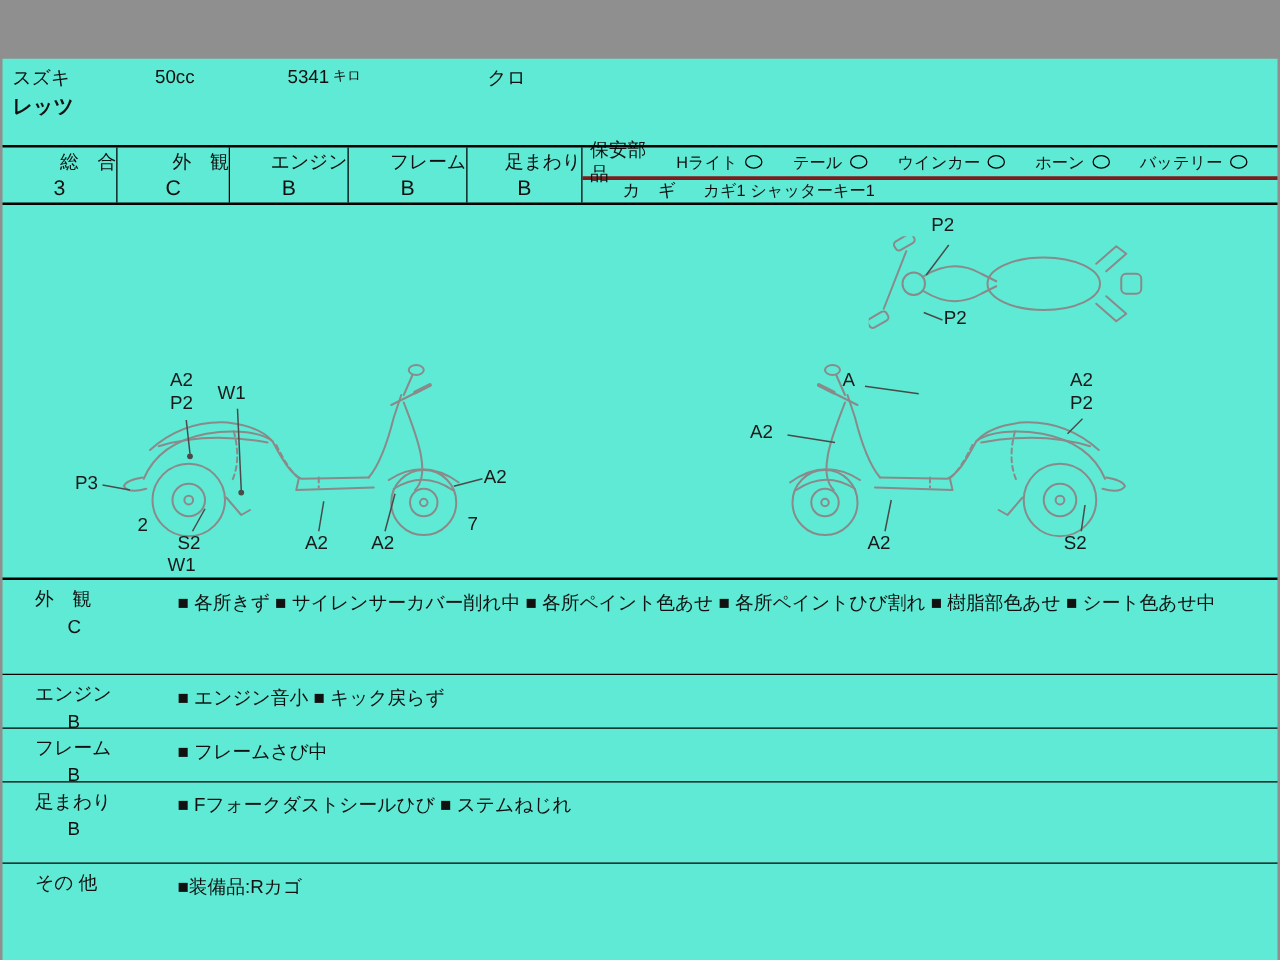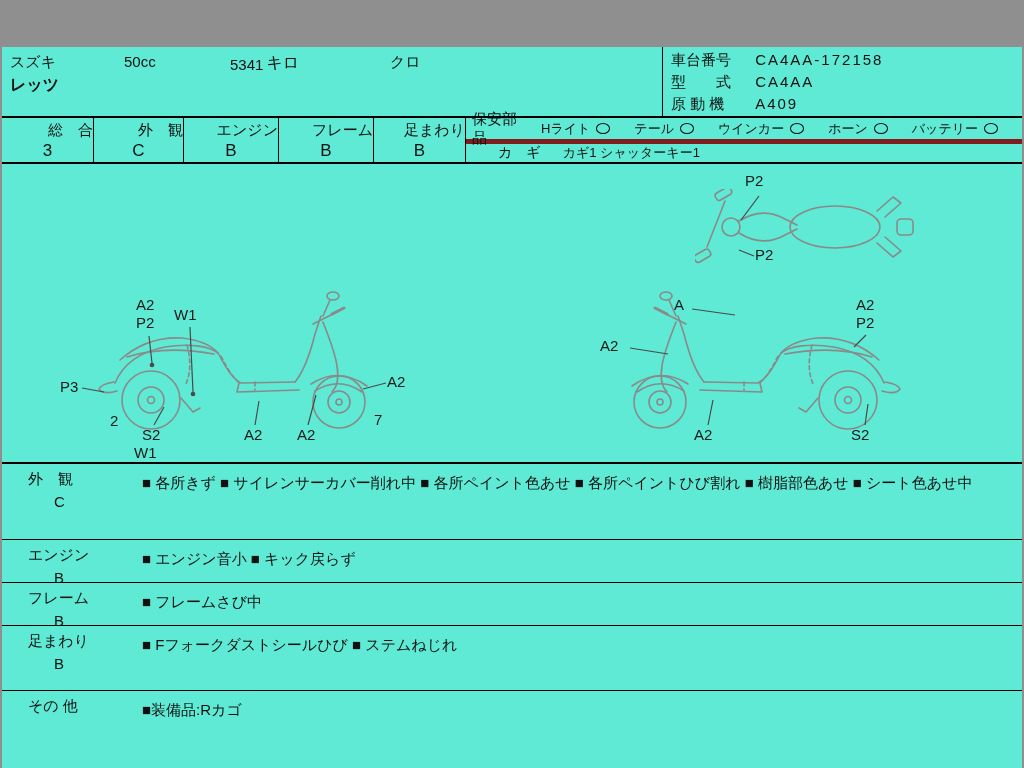--- a/index.html
+++ b/index.html
@@ -18,37 +18,37 @@
     background: #5eead4;
     border-bottom: 1px solid #444;
     margin-top: 44px;
   }
 
   
   .hdr { position: relative; height: 71px; border-bottom: 2px solid #000; }
   .hdr .maker   { position: absolute; left: 8px;   top: 6px;  font-size: 15px; }
   .hdr .cc      { position: absolute; left: 122px; top: 6px;  font-size: 15px; }
   .hdr .mileage { position: absolute; left: 228px; top: 6px;  font-size: 15px; }
-  .hdr .mileage .unit { font-size: 16px; margin-left: 3px; vertical-align: 2px; }
+  .hdr .mileage .unit { font-size: 11px; margin-left: 3px; vertical-align: 2px; }
   .hdr .color   { position: absolute; left: 388px; top: 6px;  font-size: 15px; }
   .hdr .model   { position: absolute; left: 8px;   top: 28px; font-size: 16px; font-weight: bold; }
   .hdr .vinfo   { position: absolute; left: 660px; top: 0; width: 360px; height: 71px;
                   border-left: 1px solid #000; padding: 4px 0 0 8px; }
   .vinfo .row   { height: 22px; font-size: 15px; white-space: nowrap; }
   .vinfo .lab   { display: inline-block; min-width: 72px; }
   .vinfo .val   { margin-left: 8px; letter-spacing: 2px; }
 
   
   .grades { height: 46px; border-bottom: 2px solid #000; display: flex; }
   .gcell  { border-right: 1.5px solid #000; text-align: center; padding-top: 2px; }
   .gcell .glab { font-size: 15px; line-height: 20px; text-align: right; }
   .gcell .gval { font-size: 17px; line-height: 21px; }
   .g0 { width: 92px; } .g1 { width: 90px; } .g2 { width: 95px; } .g3 { width: 95px; } .g4 { width: 92px; }
   .safety { flex: 1; }
-  .srow1 { height: 26px; border-bottom: 5px solid #7f1d1d; display: flex; align-items: center; padding-left: 6px; justify-content: flex-end; }
+  .srow1 { height: 26px; border-bottom: 3px solid #7f1d1d; display: flex; align-items: center; padding-left: 6px; justify-content: flex-end; }
   .srow1 .slabel { font-size: 15px; margin-right: 18px; }
   .sitem { display: flex; align-items: center; margin-right: 24px; font-size: 13px; white-space: nowrap; }
   .oval  { display: inline-block; width: 14px; height: 11px; border: 1.6px solid #000; border-radius: 50%; margin-left: 6px; }
   .srow2 { height: 18px; display: flex; align-items: flex-start; padding-left: 32px; }
   .srow2 .klabel { font-size: 14px; margin-right: 22px; }
   .srow2 .kval   { font-size: 13px; }
 
   
   .diagram { position: relative; height: 300px; border-bottom: 2px solid #000; text-decoration: underline; }
   .scooter { position: absolute; overflow: visible; }
@@ -120,34 +120,20 @@
 </svg>
 
 <div class="sheet">
 
   <div class="hdr">
     <span class="maker">スズキ</span>
     <span class="cc">50cc</span>
     <span class="mileage"><span>5341</span><span class="unit">キロ</span></span>
     <span class="color">クロ</span>
     <div class="model">レッツ</div>
-    <div class="vinfo">
-      <div class="row">
-        <span class="lab">車台番号</span>
-        <span class="val">CA4AA-172158</span>
-      </div>
-      <div class="row">
-        <span class="lab">型　　式</span>
-        <span class="val">CA4AA</span>
-      </div>
-      <div class="row">
-        <span class="lab">原 動 機</span>
-        <span class="val">A409</span>
-      </div>
-    </div>
   </div>
 
   <div class="grades">
     <div class="gcell g0">
       <div class="glab">総　合</div>
       <div class="gval">3</div>
     </div>
     <div class="gcell g1">
       <div class="glab">外　観</div>
       <div class="gval">C</div>

